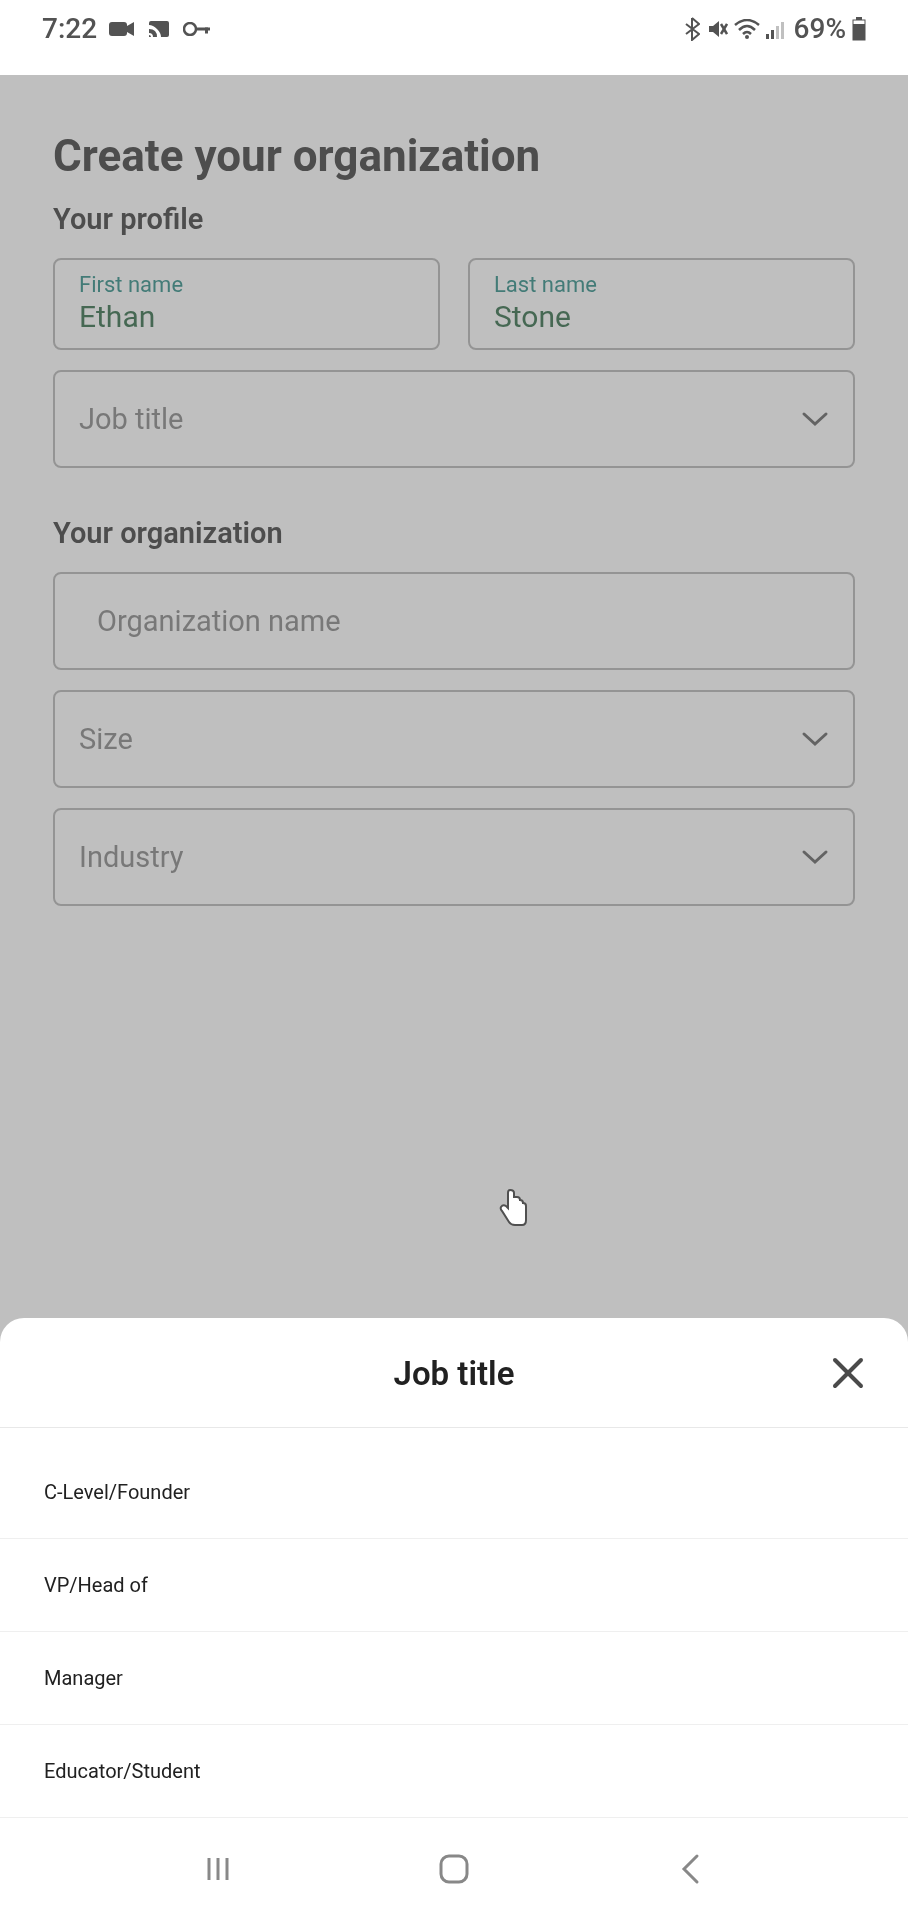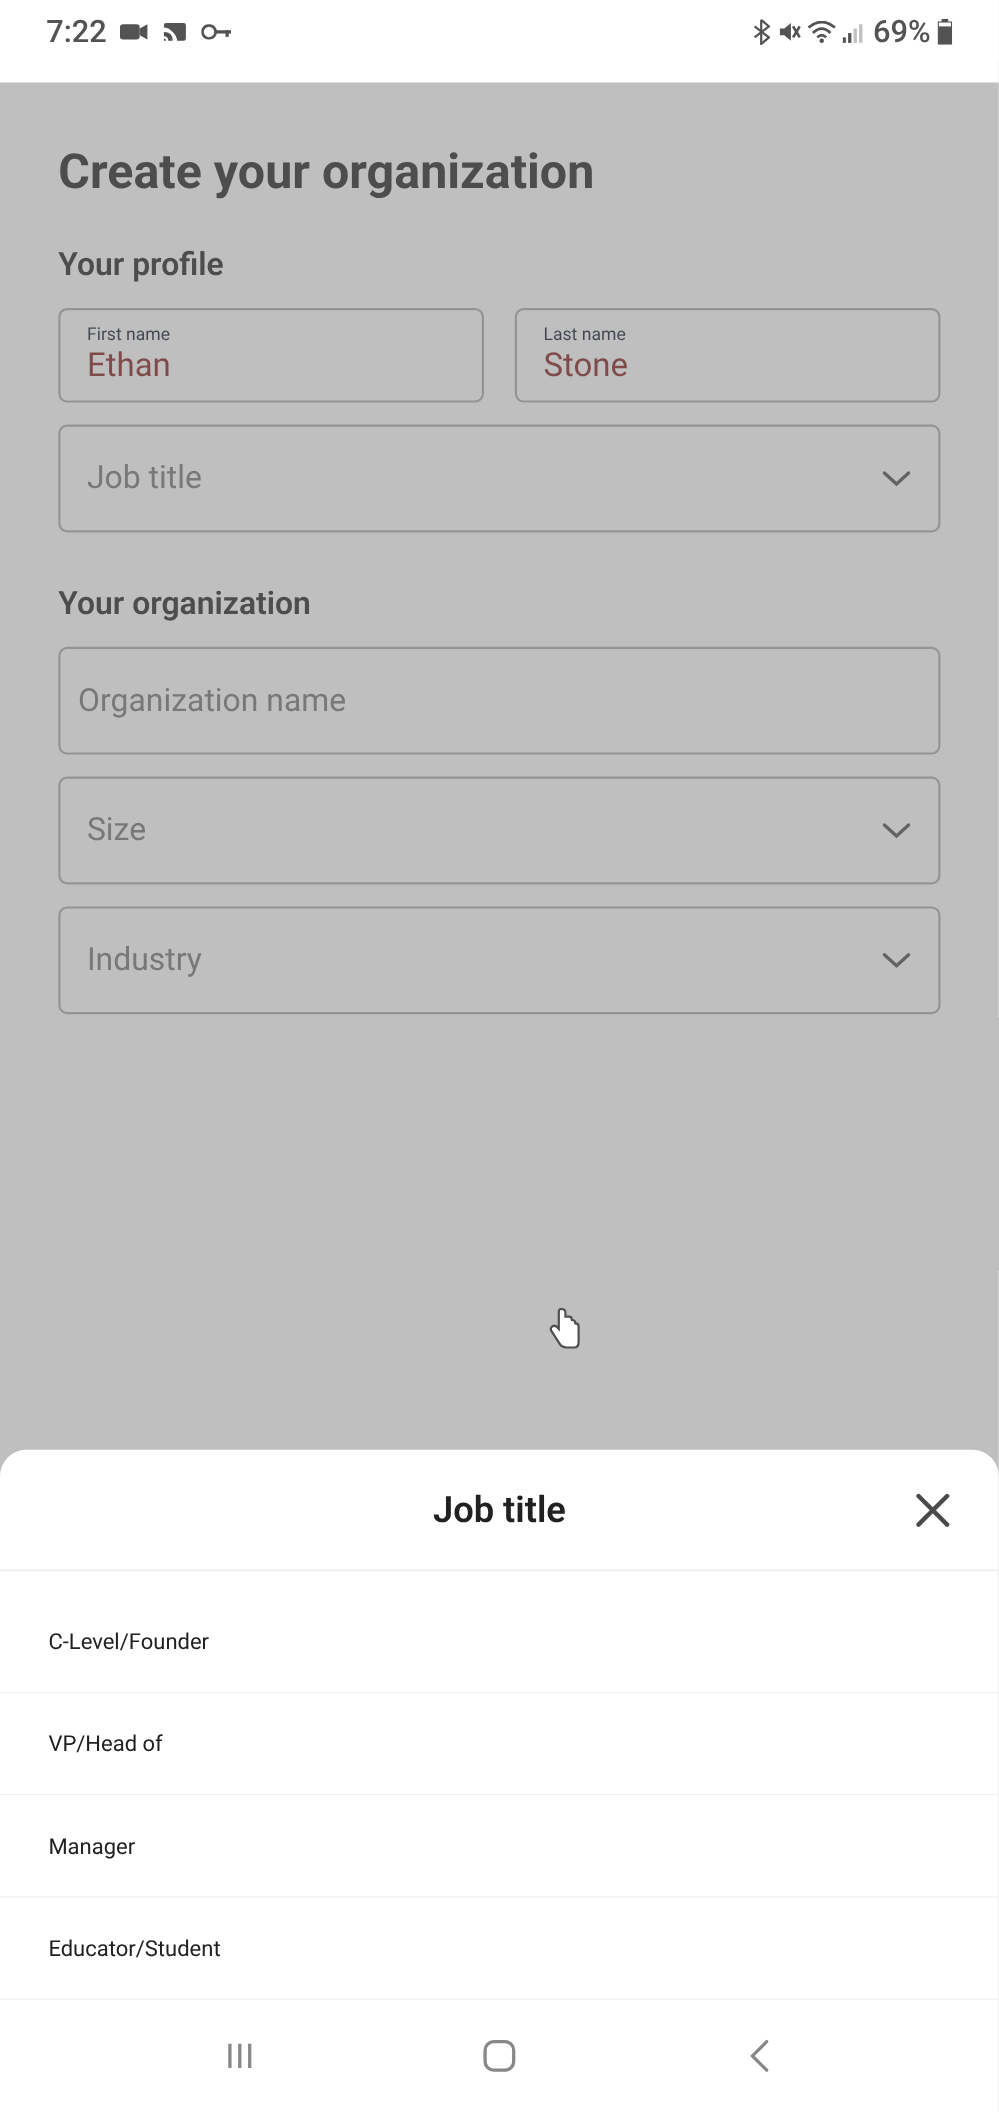--- a/index.html
+++ b/index.html
@@ -63,48 +63,48 @@
       position: absolute;
       top: 75px;
       left: 0;
       right: 0;
       padding: 55px 53px 0;
     }
     .page-title {
       font-size: 44px;
       font-weight: 700;
       color: #212121;
-      margin-bottom: 42px;
+      margin-bottom: 20px;
     }
     .section-title {
       font-size: 29px;
       font-weight: 600;
       color: #212121;
       margin-bottom: 22px;
     }
     .name-row {
       display: flex;
       gap: 28px;
       margin-bottom: 20px;
     }
     .input-field {
       flex: 1;
       background: rgba(255,255,255,0.0);
       border: 2px solid #a3a3a3;
       border-radius: 8px;
       padding: 12px 24px 14px;
     }
     .input-label {
-      font-size: 16px;
-      color: #0f172a;
+      font-size: 22px;
+      color: #0f766e;
       margin-bottom: 2px;
     }
     .input-value {
       font-size: 30px;
-      color: #7f1d1d;
+      color: #14532d;
     }
     .select-field {
       background: rgba(255,255,255,0.0);
       border: 2px solid #a3a3a3;
       border-radius: 8px;
       padding: 30px 24px;
       display: flex;
       align-items: center;
       justify-content: space-between;
       margin-bottom: 20px;
@@ -120,21 +120,21 @@
       align-items: center;
       justify-content: center;
     }
     .org-section {
       margin-top: 48px;
     }
     .text-input-field {
       background: rgba(255,255,255,0.0);
       border: 2px solid #a3a3a3;
       border-radius: 8px;
-      padding: 30px 16px;
+      padding: 30px 42px;
       margin-bottom: 20px;
     }
     .text-input-placeholder {
       font-size: 29px;
       color: #707070;
     }
     .bottom-sheet {
       position: absolute;
       bottom: 102px;
       left: 0;

